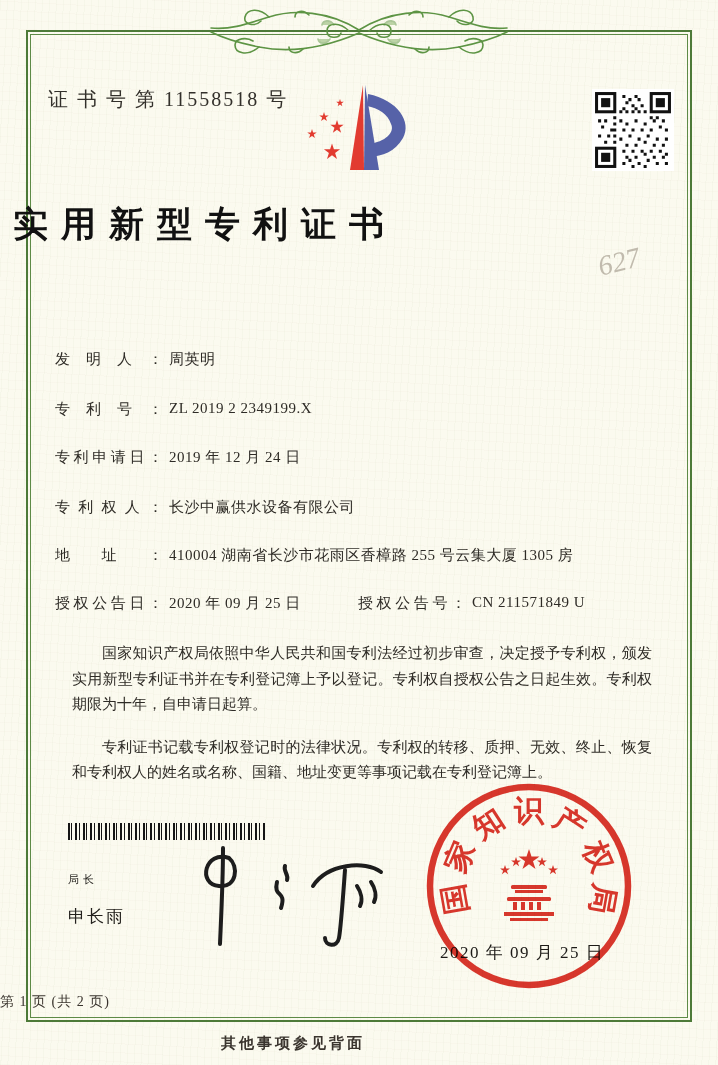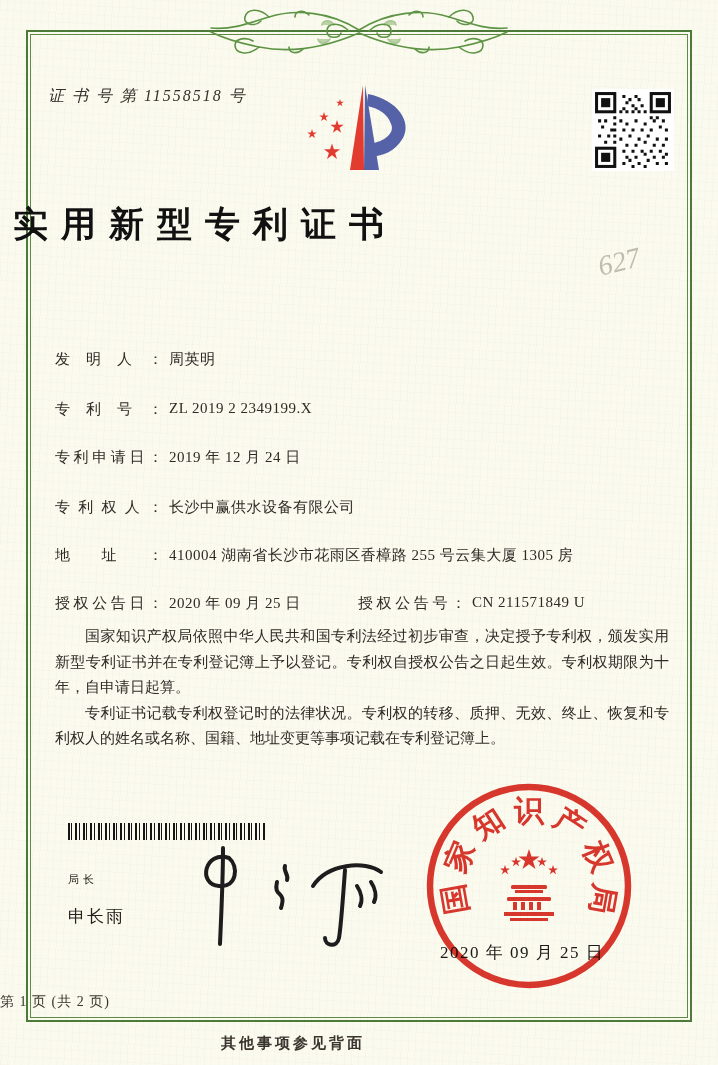--- a/index.html
+++ b/index.html
@@ -13,38 +13,38 @@
     font-family:"Liberation Serif","DejaVu Serif",serif;
     color:#32302a;
     overflow:hidden;
   }
   .frame-outer{
     position:absolute;left:26px;top:30px;width:662px;height:988px;
     border:2px solid #4d7a38;
   }
   .frame-inner{position:absolute;inset:2px;border:1px solid #5d8a46;}
   .top-ornament{position:absolute;left:199px;top:3px;width:320px;height:56px;}
-  .cert-no{position:absolute;left:48px;top:86px;font-size:16px;letter-spacing:2px;color:#33302b;font-style:italic;}
+  .cert-no{position:absolute;left:48px;top:86px;font-size:20px;letter-spacing:2px;color:#33302b;}
   .logo{position:absolute;left:298px;top:82px;width:118px;height:94px;}
   .qr{position:absolute;left:592px;top:89px;width:82px;height:82px;}
   .title{
     position:absolute;left:0;top:201px;width:718px;text-align:left;
     font-size:35px;font-weight:bold;letter-spacing:13px;text-indent:13px;color:#111;
   }
   .pencil-note{
     position:absolute;left:598px;top:246px;
     font-size:28px;font-style:italic;color:#b3ac9e;opacity:.8;
     transform:rotate(-14deg);
   }
   .frow{position:absolute;left:55px;width:620px;font-size:15px;white-space:nowrap;color:#2e2b26;}
   .flabel{display:inline-block;width:108px;text-align:justify;text-align-last:justify;vertical-align:top;}
   .fvalue{display:inline-block;margin-left:6px;letter-spacing:.5px;}
   .grant-pair2{position:absolute;left:303px;top:0;}
   .paras{position:absolute;left:55px;top:624px;width:614px;font-size:15px;line-height:25.5px;color:#2e2b26;text-align:justify;}
-  .paras p{margin:0;text-indent:2em;}
+  .paras p{margin:17px;text-indent:2em;}
   .barcode{
     position:absolute;left:68px;top:823px;width:198px;height:17px;
     background:repeating-linear-gradient(90deg,#151515 0 2px,transparent 2px 3px,#151515 3px 4px,transparent 4px 7px,#151515 7px 9px,transparent 9px 11px,#151515 11px 12px,transparent 12px 15px);
   }
   .signer-title{position:absolute;left:68px;top:872px;font-size:11px;letter-spacing:4px;color:#23211d;}
   .signer-name{position:absolute;left:68px;top:905px;font-size:17px;letter-spacing:2px;color:#23211d;}
   .signature{position:absolute;left:185px;top:842px;width:212px;height:112px;}
   .seal{position:absolute;left:416px;top:773px;width:226px;height:226;mix-blend-mode:multiply;opacity:.93;}
   .seal-date{position:absolute;left:440px;top:941px;font-size:17px;letter-spacing:1.5px;color:#1c1a17;}
   .page-num{position:absolute;left:0;top:993px;width:718px;font-size:14px;letter-spacing:1px;color:#3a342e;}

